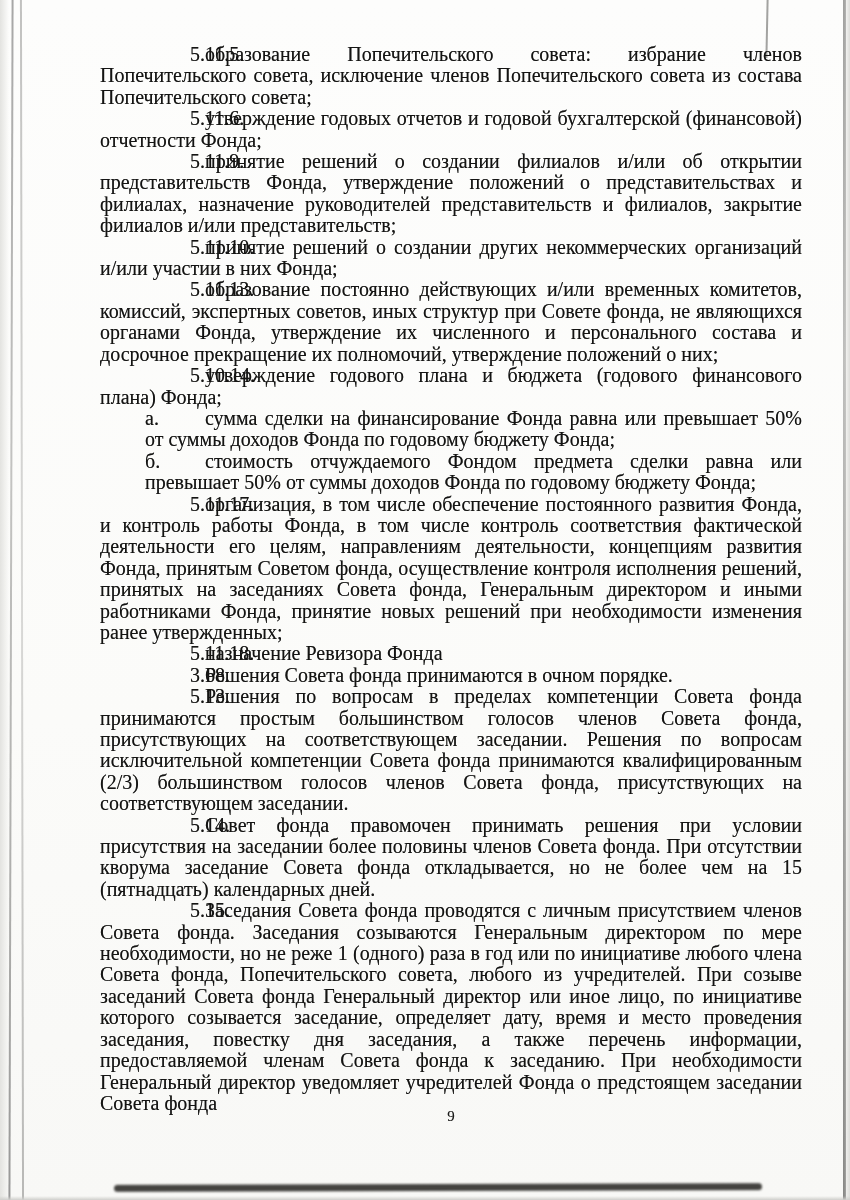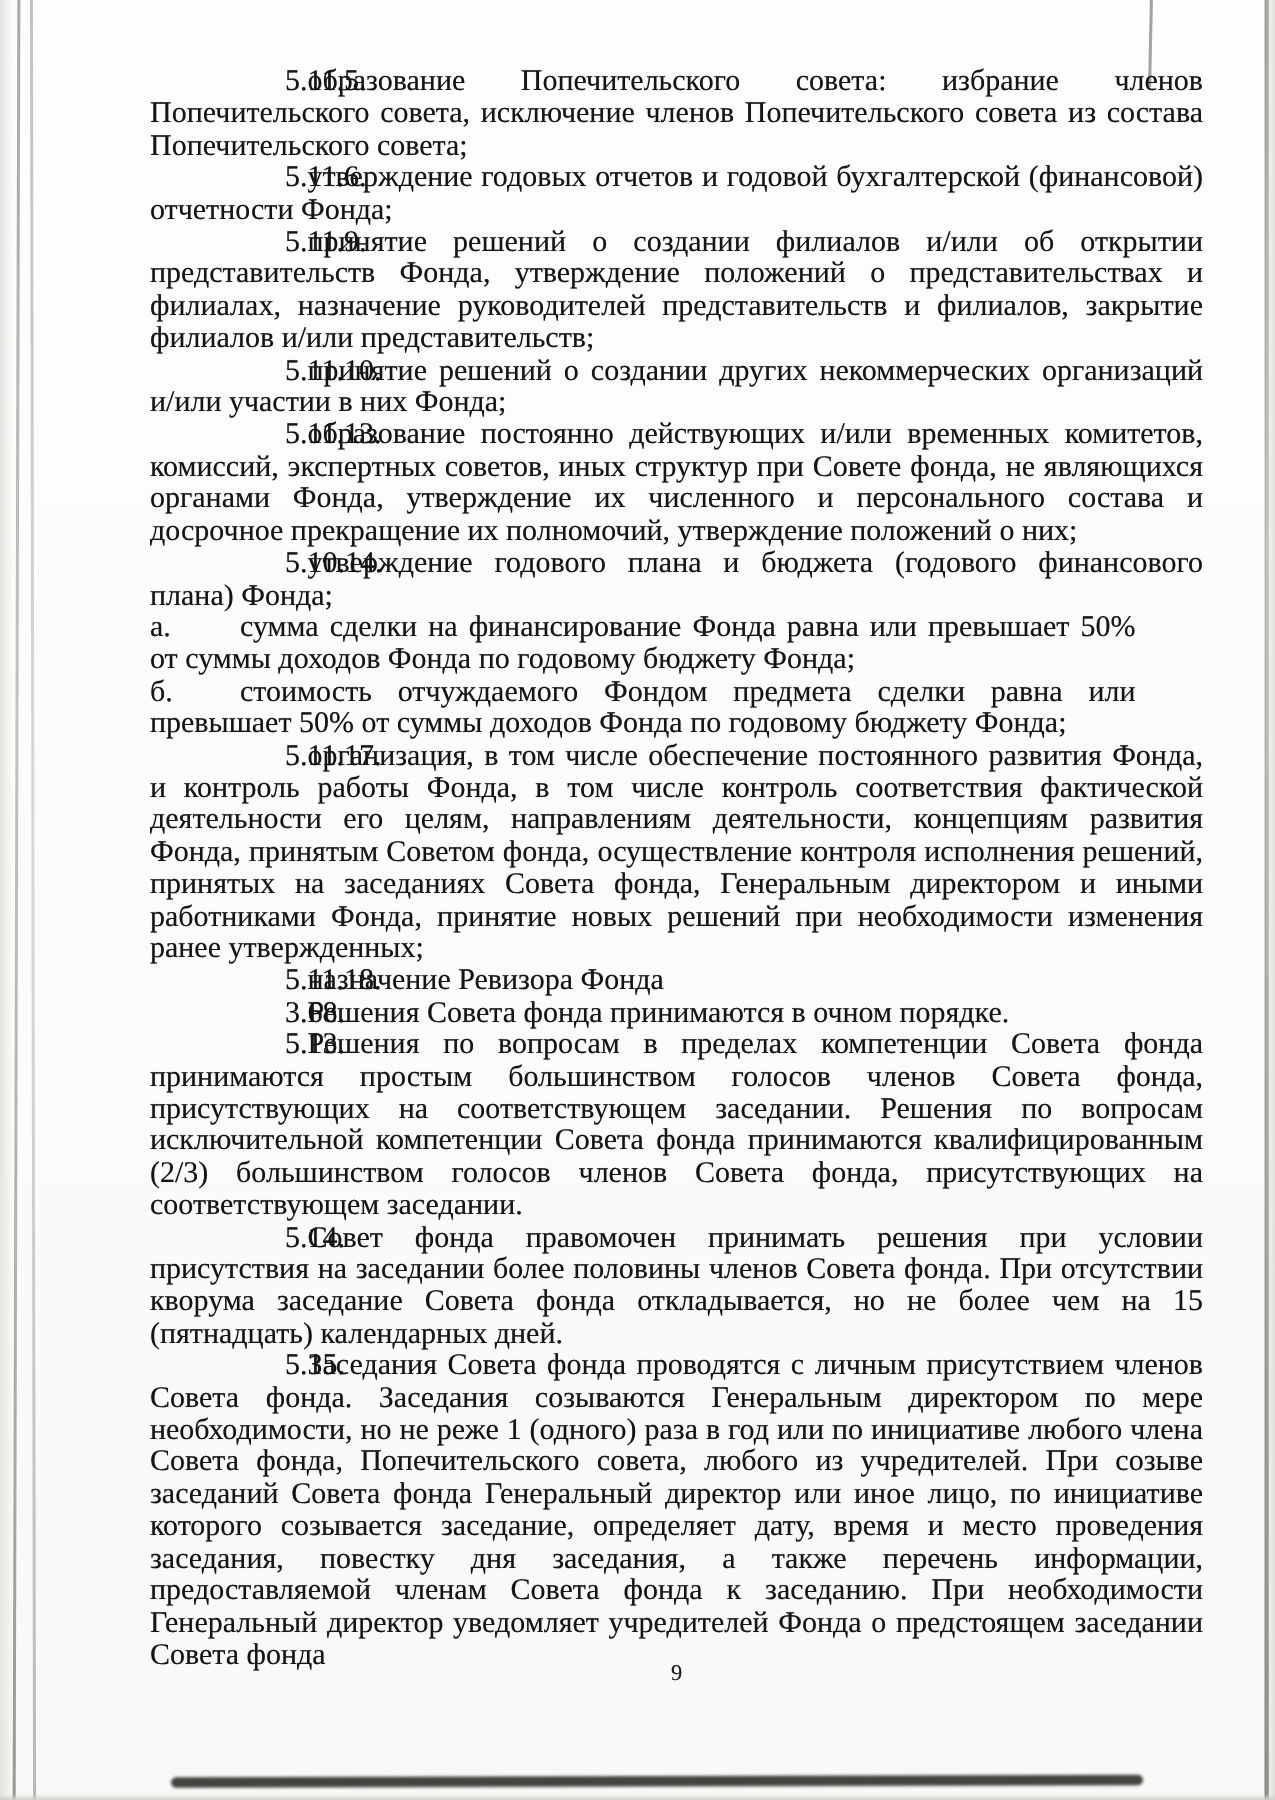--- a/index.html
+++ b/index.html
@@ -78,20 +78,21 @@
   .content p {
     margin: 0;
     text-align: justify;
   }
   .para .num {
     display: inline-block;
     width: 60px;
   }
   .para.item { text-indent: 45px; }
   .para.sub {
+    margin-left: 45px;
     width: 657px;
     text-indent: 0;
   }
   .para.sub .num { width: 60px; }
   .page-number {
     position: absolute;
     left: 100px;
     top: 1108px;
     width: 702px;
     text-align: center;

